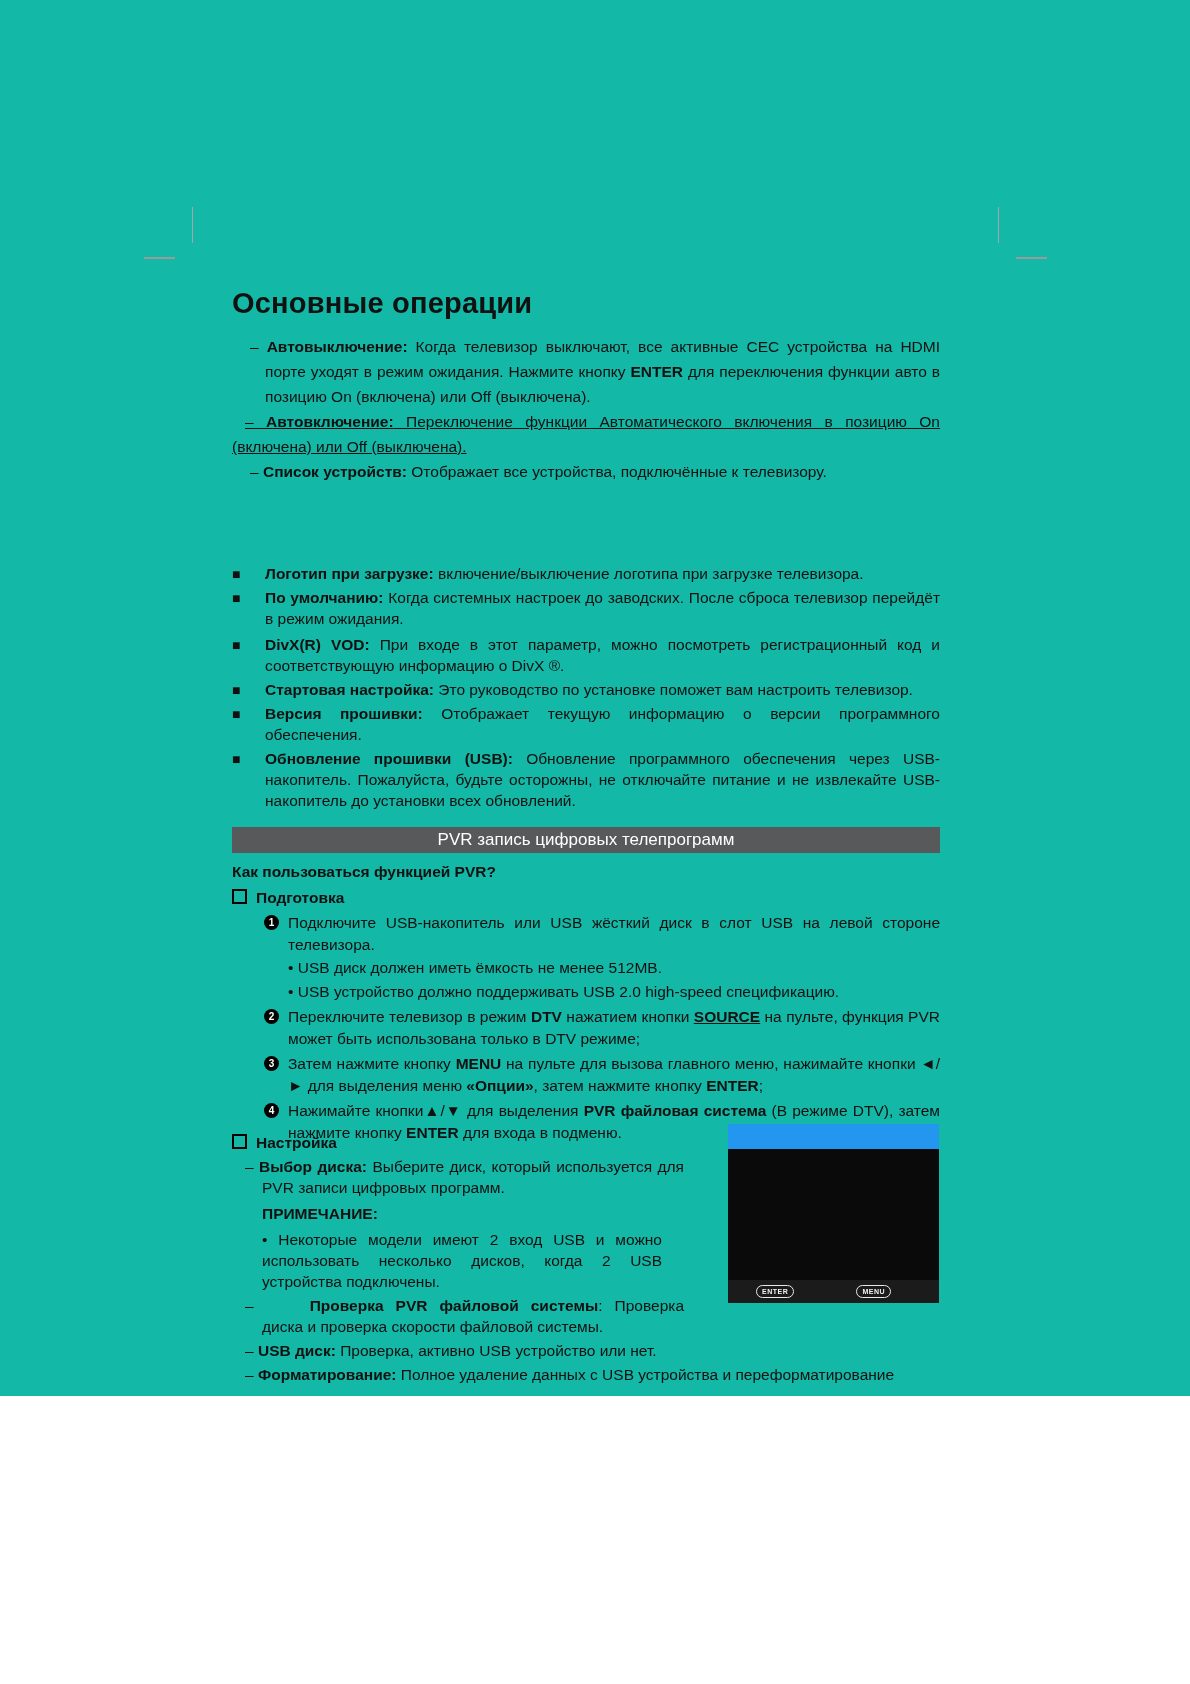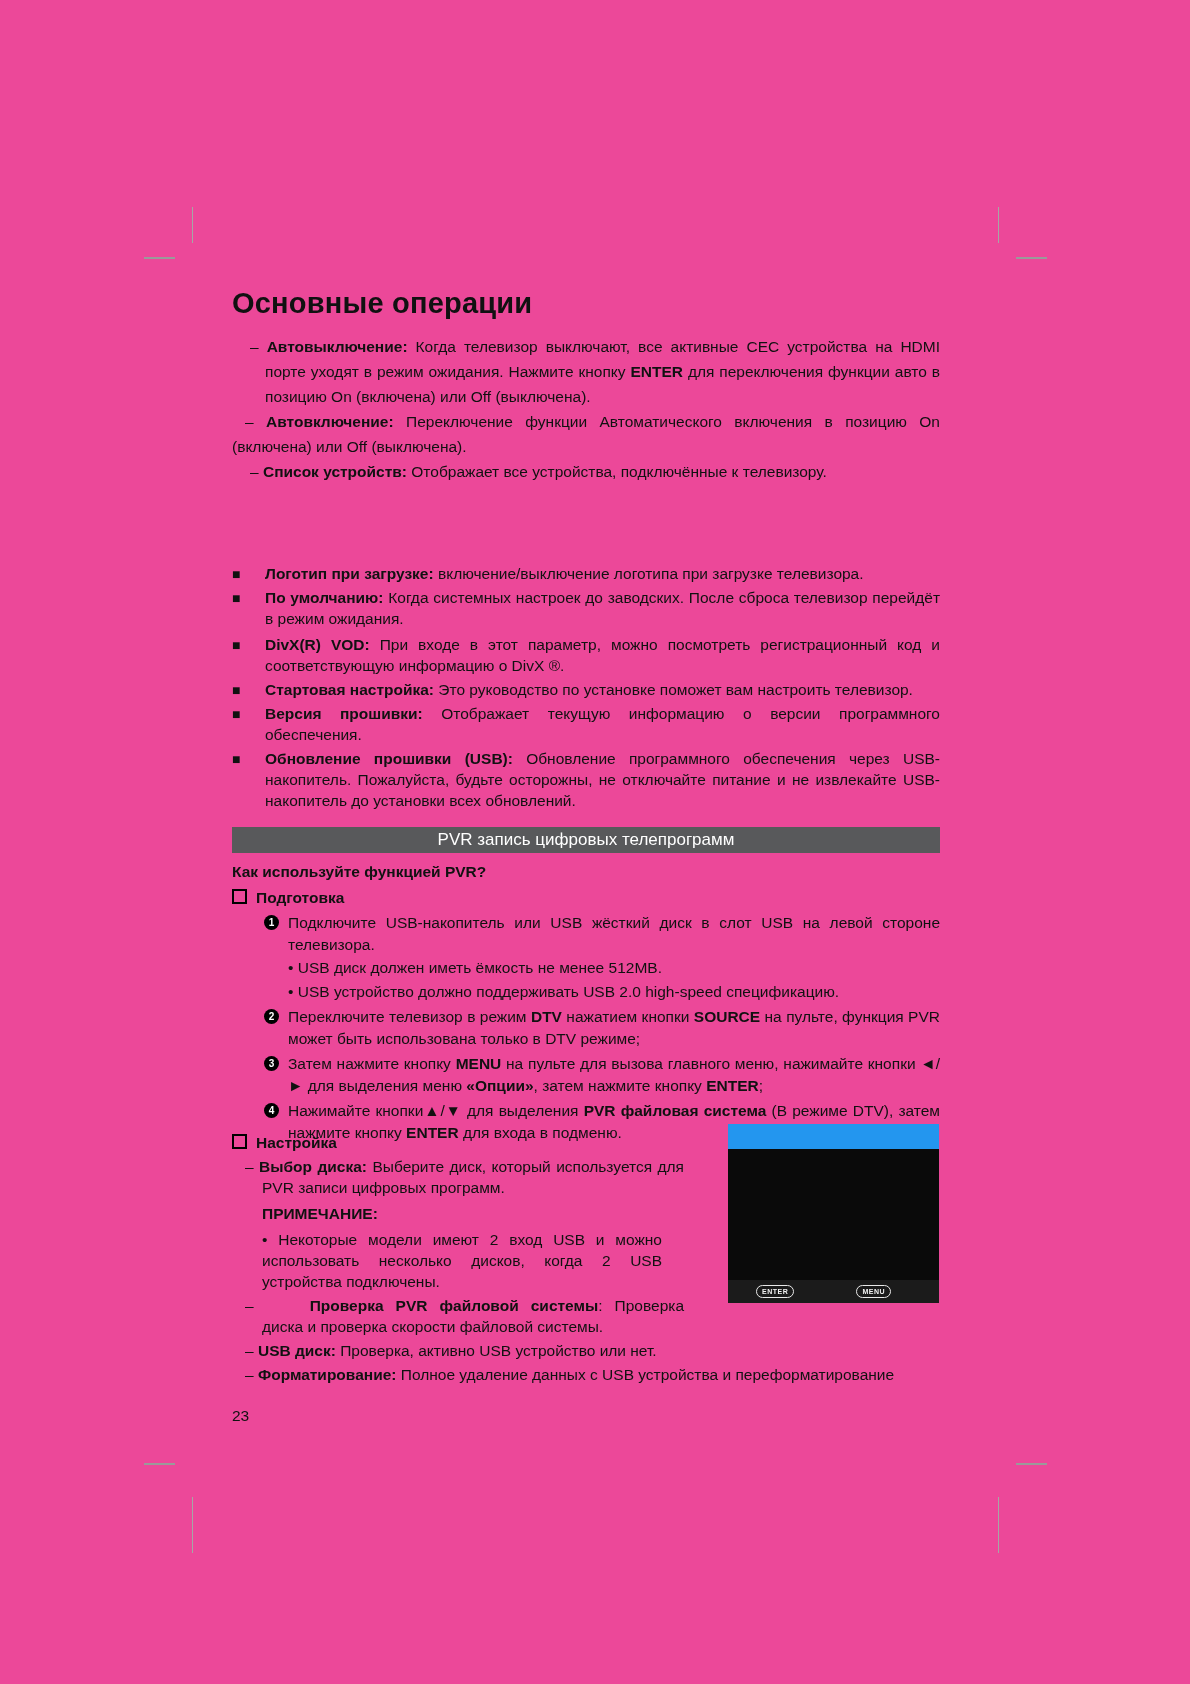--- a/index.html
+++ b/index.html
@@ -1,28 +1,28 @@
 <!DOCTYPE html>
 <html><head>
 <meta charset="utf-8">
 <style>
   html,body{margin:0;padding:0;background:#ffffff;}
-  #page{position:relative;width:1190px;height:1684px;background:#ec4899;overflow:hidden;
+  #page{position:relative;width:1190px;height:1396px;background:#14b8a6;overflow:hidden;
         font-family:"Liberation Sans","DejaVu Sans",sans-serif;color:#111;}
   
   .cm{position:absolute;background:#a6a6a6;}
   .cm.v{width:1px;}
   .cm.h{height:2px;background:#9a9a9a;}
   
   .col{position:absolute;left:232px;width:708px;}
   h1{margin:0;font-size:29px;font-weight:bold;letter-spacing:0.2px;}
   p{margin:0;}
   .intro{top:334px;font-size:15.5px;line-height:25px;text-align:justify;}
   .intro .hang{padding-left:33px;text-indent:-15px;}
-  .intro .flush{text-indent:13px;}
+  .intro .flush{text-indent:13px;text-decoration:underline;}
   .feats{top:563px;font-size:15.5px;line-height:21px;}
   .feat{position:relative;padding-left:33px;margin-bottom:3px;text-align:justify;}
   .feat.gap-top{margin-top:5px;}
   .feat .sq{position:absolute;left:0;top:1px;font-size:14px;text-indent:0;}
   .bar{top:827px;height:26px;background:#58595b;color:#fff;font-size:17px;
        text-align:center;line-height:26px;}
   .pvr{top:861px;font-size:15.5px;line-height:21.5px;}
   .bold{font-weight:bold;}
   .chk{margin-top:4px;font-weight:bold;}
   .box{display:inline-block;width:11px;height:11px;border:2px solid #000;
@@ -97,33 +97,33 @@
       </div>
     <div class="feat">
         <span class="sq">■</span>
         <p><span style="font-weight: bold;">Обновление прошивки (USB):</span><span> Обновление программного обеспечения через USB-накопитель. Пожалуйста, будьте осторожны, не отключайте питание и не извлекайте USB-накопитель до установки всех обновлений.</span></p>
       </div>
   </section>
 
   <div class="col bar" style="background-color: rgb(88, 89, 91);">PVR запись цифровых телепрограмм</div>
 
   <section class="col pvr">
-    <p class="bold">Как используйте функцией PVR?</p>
+    <p class="bold">Как пользоваться функцией PVR?</p>
     <p class="chk"><span class="box"></span><span>Подготовка</span></p>
 
     <div class="step">
       <span class="badge">1</span>
       <p><span>Подключите USB-накопитель или USB жёсткий диск в слот USB на левой стороне телевизора.</span></p>
     </div>
     <p class="sub">• USB диск должен иметь ёмкость не менее 512MB.</p>
     <p class="sub">• USB устройство должно поддерживать USB 2.0 high-speed спецификацию.</p>
 
     <div class="step">
       <span class="badge">2</span>
-      <p><span>Переключите телевизор в режим </span><span style="font-weight: bold;">DTV</span><span> нажатием кнопки </span><span style="font-weight: bold;">SOURCE</span><span> на пульте, функция PVR может быть использована только в DTV режиме;</span></p>
+      <p><span>Переключите телевизор в режим </span><span style="font-weight: bold;">DTV</span><span> нажатием кнопки </span><span style="font-weight: bold; text-decoration: underline;">SOURCE</span><span> на пульте, функция PVR может быть использована только в DTV режиме;</span></p>
     </div>
     <div class="step">
       <span class="badge">3</span>
       <p><span>Затем нажмите кнопку </span><span style="font-weight: bold;">MENU</span><span> на пульте для вызова главного меню, нажимайте кнопки ◄/► для выделения меню </span><span style="font-weight: bold;">«Опции»</span><span>, затем нажмите кнопку </span><span style="font-weight: bold;">ENTER</span><span>;</span></p>
     </div>
     <div class="step">
       <span class="badge">4</span>
       <p><span>Нажимайте кнопки▲/▼ для выделения </span><span style="font-weight: bold;">PVR файловая система</span><span> (В режиме DTV), затем нажмите кнопку </span><span style="font-weight: bold;">ENTER</span><span> для входа в подменю.</span></p>
     </div>
   </section>

